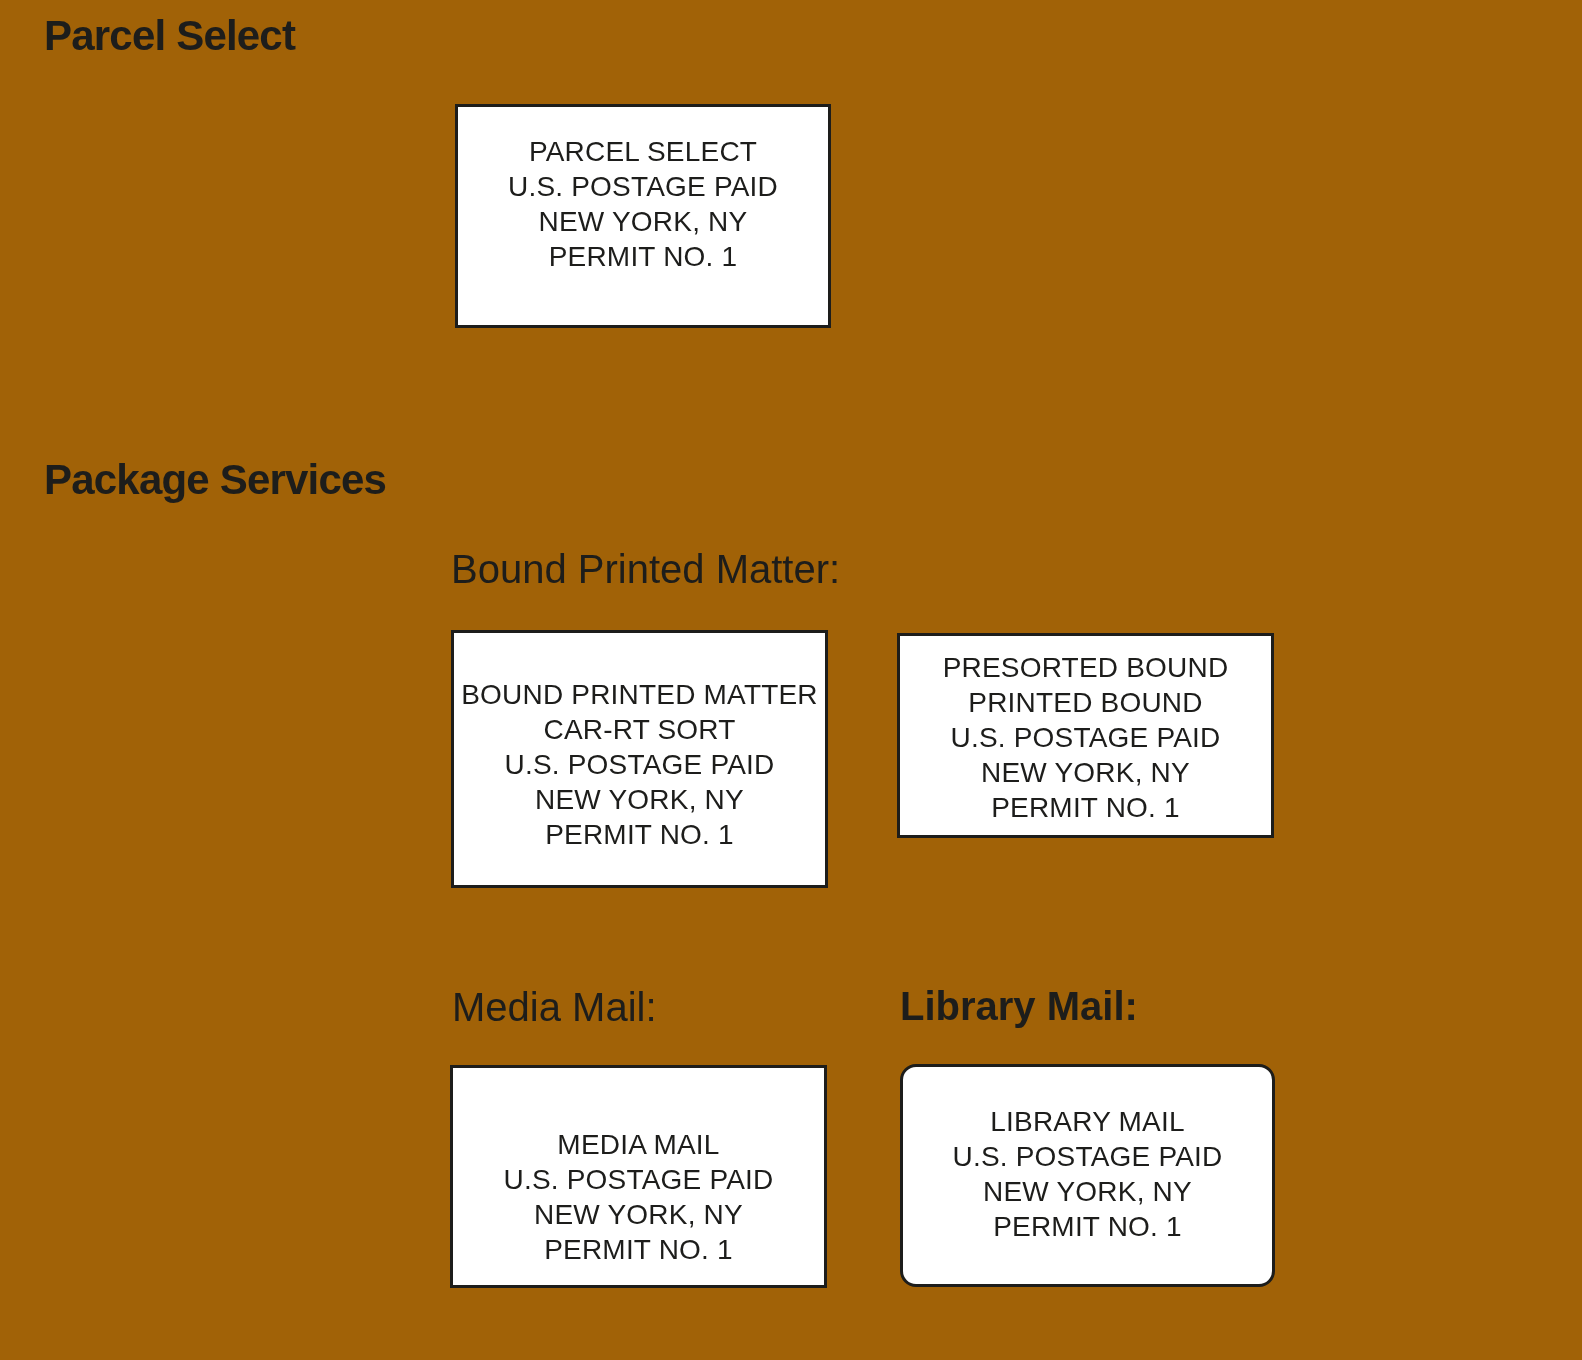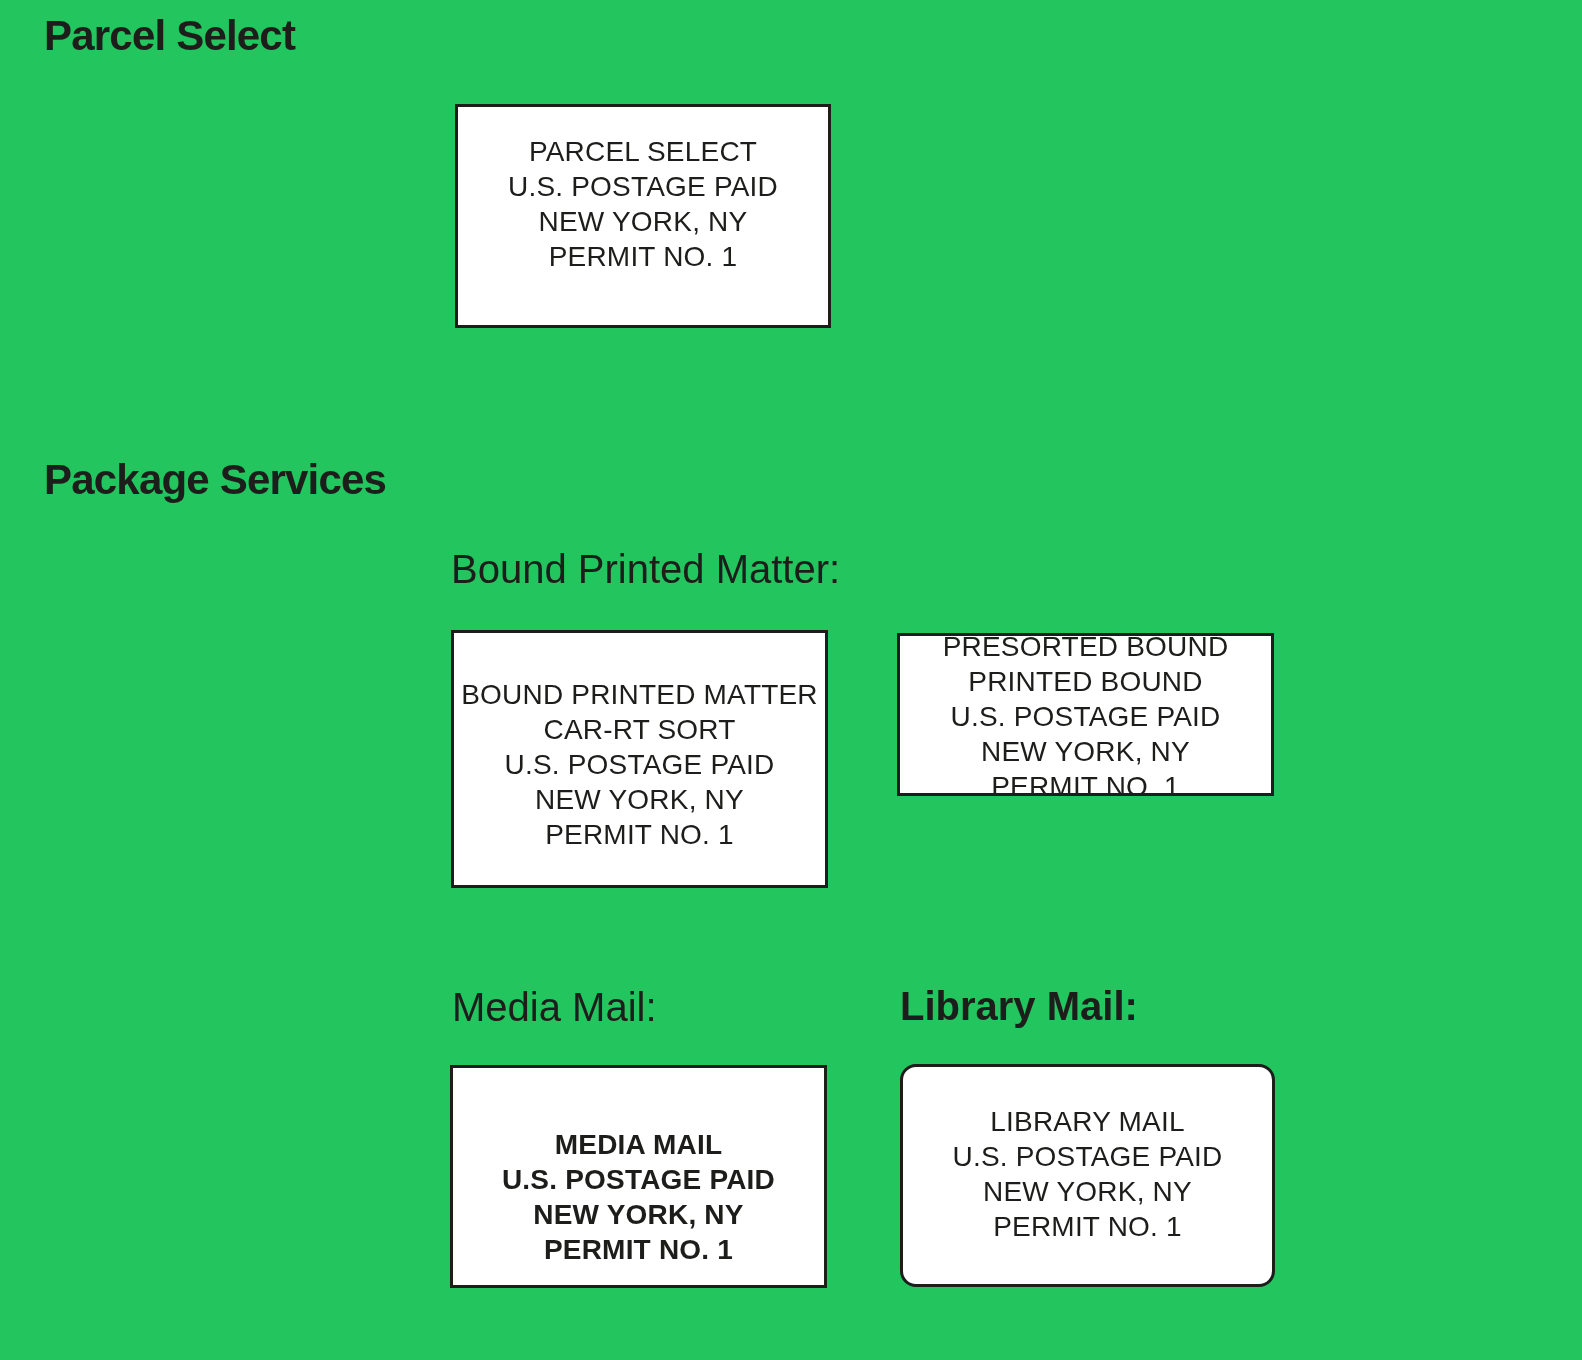--- a/index.html
+++ b/index.html
@@ -11,21 +11,21 @@
     position: relative;
     overflow: hidden;
     font-family: "Liberation Sans", "DejaVu Sans", sans-serif;
     color: #1d1d1b;
   }
   .page {
     position: absolute;
     left: 0; top: 0;
     width: 1582px;
     height: 1360px;
-    background: #22c55e;
+    background: #a16207;
   }
   .heading {
     position: absolute;
     font-size: 42px;
     font-weight: bold;
     letter-spacing: -0.8px;
     white-space: nowrap;
     line-height: 1.1;
   }
   .sublabel {
@@ -49,31 +49,31 @@
   .ind-lines {
     font-size: 28px;
     line-height: 35px;
     letter-spacing: 0.2px;
     white-space: nowrap;
   }
   
   #box-parcel .ind-lines   { transform: translateY(-12px); }
   #box-bpm .ind-lines      { transform: translateY(5px); }
   #box-presorted .ind-lines{ transform: translateY(2px); }
-  #box-media .ind-lines    { transform: translateY(20px); font-weight: bold; }
+  #box-media .ind-lines    { transform: translateY(20px); }
   #box-library .ind-lines  { transform: translateY(-2px); }
 
   #h-parcel   { left: 44px;  top: 13px; }
   #box-parcel { left: 455px; top: 104px; width: 376px; height: 224px; }
 
   #h-packsvc  { left: 44px;  top: 457px; }
 
   #label-bpm  { left: 451px; top: 547px; }
   #box-bpm    { left: 451px; top: 630px; width: 377px; height: 258px; }
-  #box-presorted { left: 897px; top: 633px; width: 377px; height: 163px; }
+  #box-presorted { left: 897px; top: 633px; width: 377px; height: 205px; }
 
   #label-media   { left: 452px; top: 985px; }
   #label-library { left: 900px; top: 984px; font-weight: bold; }
   #box-media     { left: 450px; top: 1065px; width: 377px; height: 223px; }
   #box-library   { left: 900px; top: 1064px; width: 375px; height: 223px; border-radius: 16px; }
 </style>
 </head>
 <body>
 
 <div class="page">

